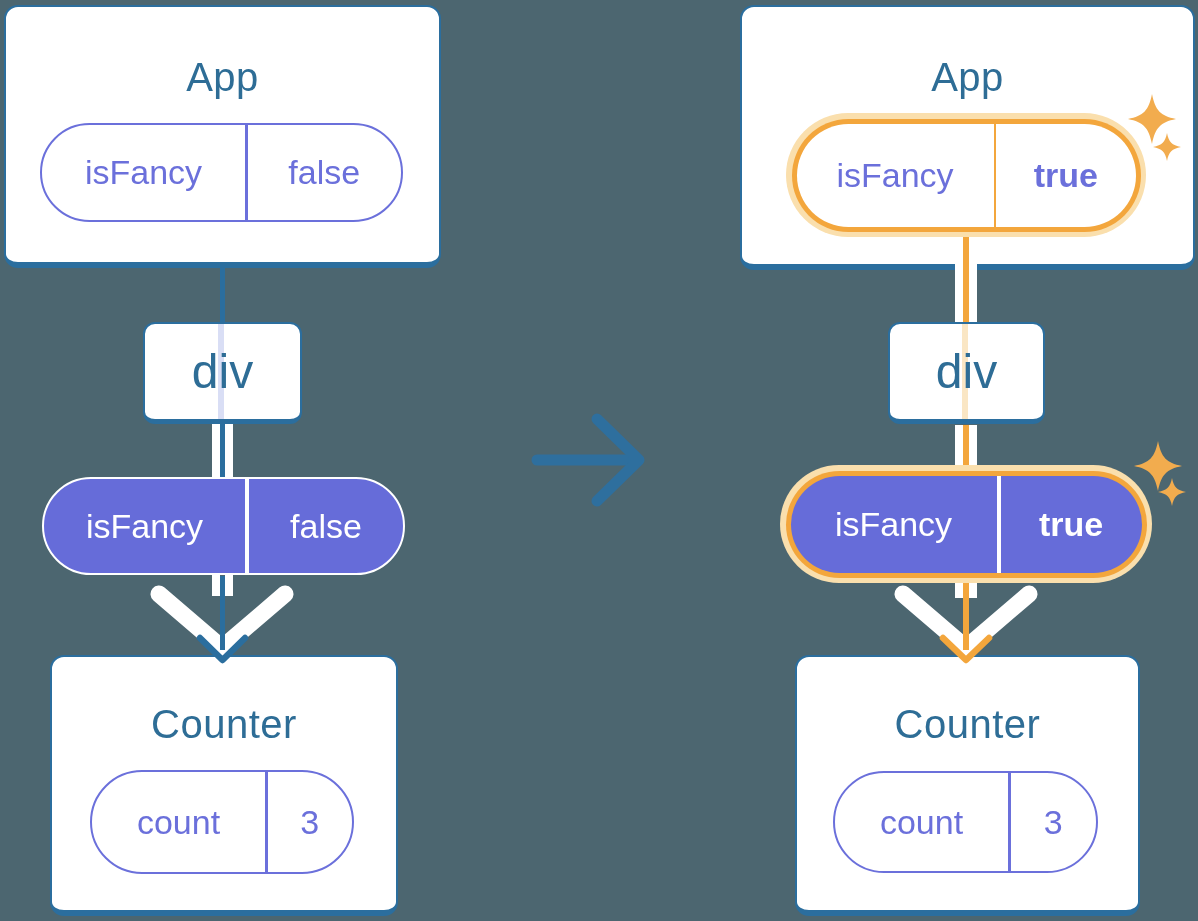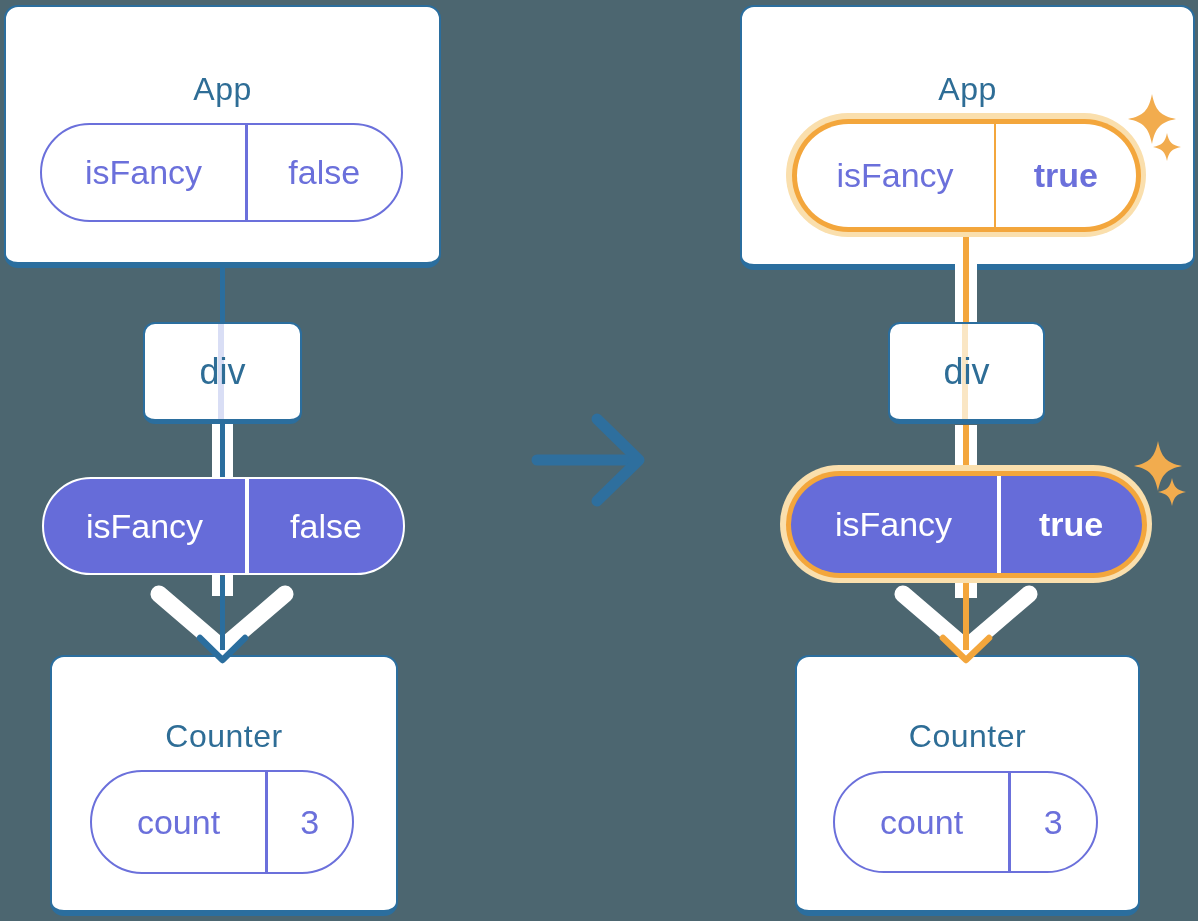--- a/index.html
+++ b/index.html
@@ -11,22 +11,22 @@
   
   .card{
     position:absolute;box-sizing:border-box;
     background:#FFFFFF;
     border:2.5px solid #2B6E9E;
     border-bottom-width:6px;
     border-radius:14px;
   }
   .card-title{
     position:absolute;left:0;right:0;text-align:center;
-    font-size:32px;line-height:42px;font-weight:500;
-    color:#2E6D96;letter-spacing:.5px;margin-top:12px;
+    font-size:40px;line-height:42px;font-weight:500;
+    color:#2E6D96;letter-spacing:.5px;
   }
   
   .pill{
     position:absolute;box-sizing:border-box;display:flex;align-items:stretch;
     background:#FFFFFF;border:2.5px solid #6B70DB;border-radius:999px;
     color:#6B70DB;font-size:34px;overflow:hidden;
   }
   .pill .cell{display:flex;align-items:center;justify-content:center;}
   .pill .divider{width:2.5px;background:#6B70DB;}
   
@@ -51,21 +51,21 @@
   .fancy-content .divider.white{width:4px;background:#FFFFFF;}
   .bold{font-weight:700;}
   
   .div-box{
     position:absolute;box-sizing:border-box;background:#FFFFFF;
     border:2.5px solid #2B6E9E;border-bottom-width:5px;border-radius:12px;
   }
   .div-box .ghost-line{position:absolute;top:0;bottom:0;width:6px;}
   .div-box .label{
     position:absolute;inset:0;display:flex;align-items:center;justify-content:center;
-    font-size:36px;font-weight:500;color:#2E6D96;
+    font-size:48px;font-weight:500;color:#2E6D96;
   }
   
   .stripe{position:absolute;}
   .stripe.blue{background:#2B6E9E;}
   .stripe.orange{background:#F3A63C;}
   .stripe.white{background:#FFFFFF;}
   svg.overlay{position:absolute;left:0;top:0;pointer-events:none;}
 </style>
 </head>
 <body>

